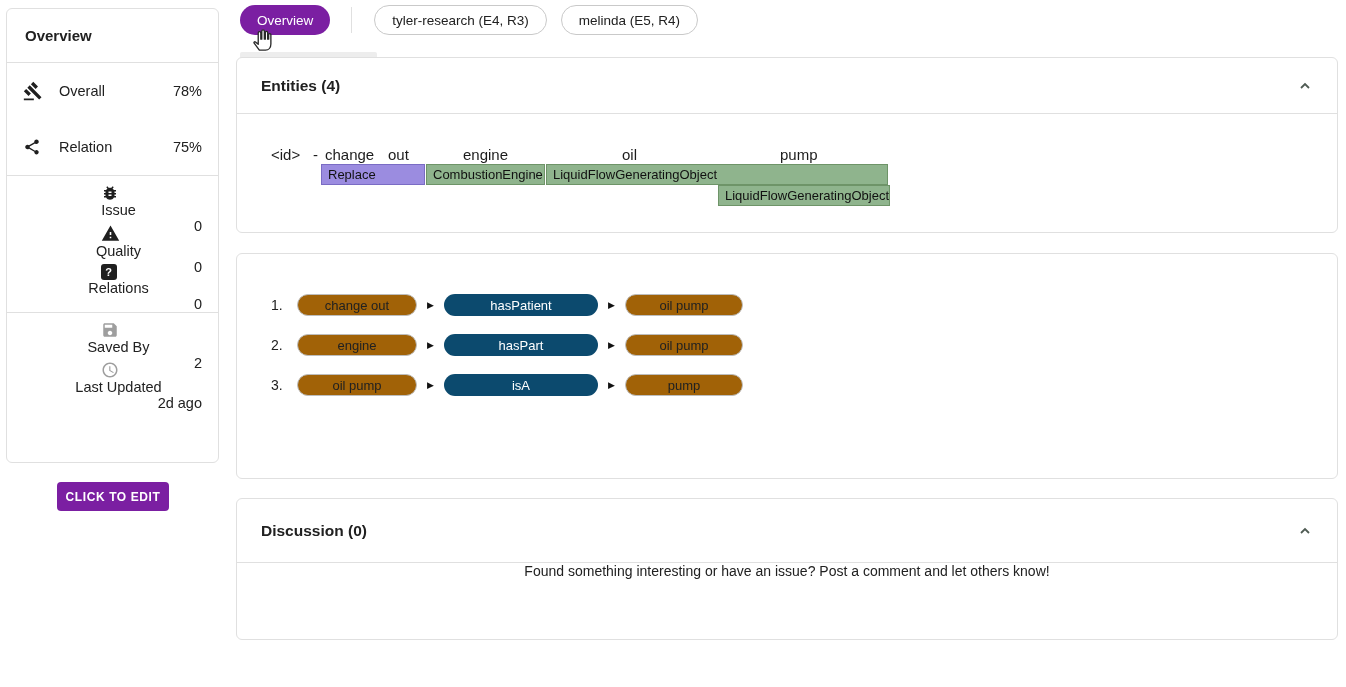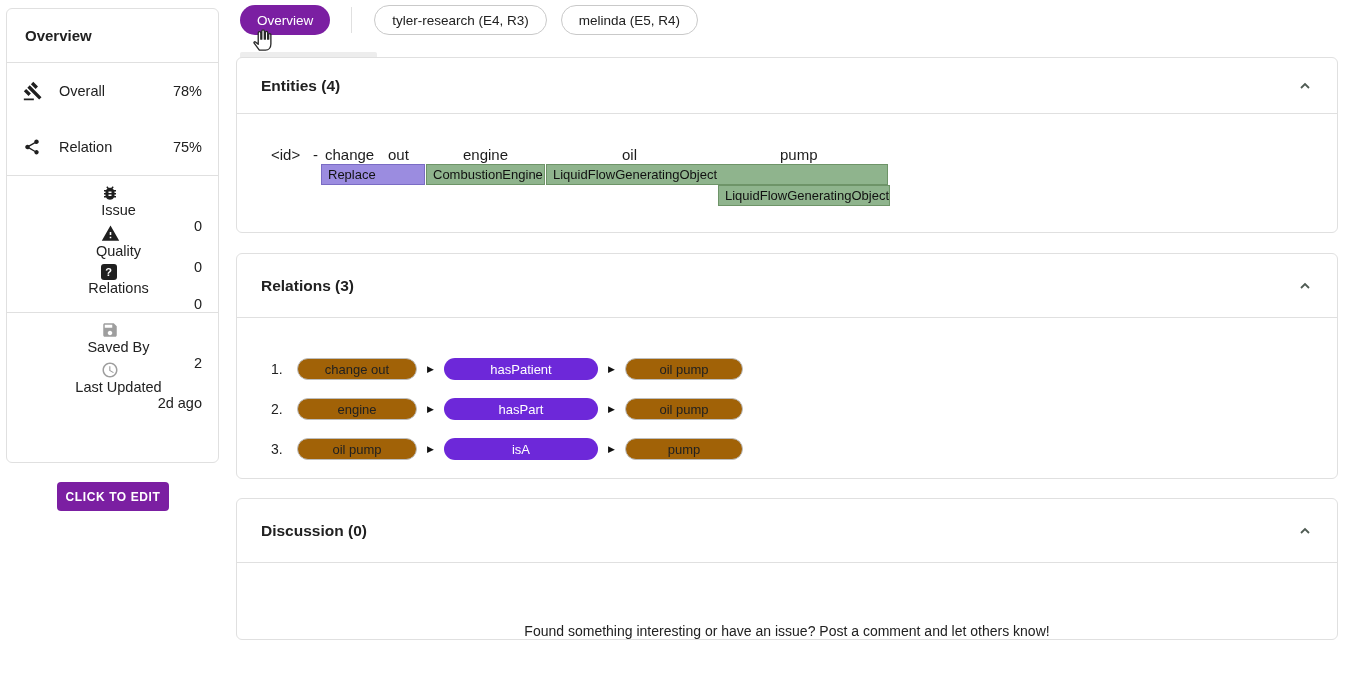--- a/index.html
+++ b/index.html
@@ -70,27 +70,27 @@
   .relations-card { top: 253px; height: 226px; }
   .relations-card .panel-header { height: 64px; }
   .rel-body { position: relative; height: 160px; }
   .rel-row { position: absolute; left: 34px; display: flex; align-items: center; height: 22px; }
   .rel-row-0 { top: 40px; } .rel-row-1 { top: 80px; } .rel-row-2 { top: 120px; }
   .rel-num { width: 26px; font-size: 14px; }
   .pill { height: 22px; border-radius: 11px; display: flex; align-items: center;
     justify-content: center; font-size: 13px; cursor: pointer; }
   .pill.arg { width: 120px; background: #a16207; border: 1px solid #bdbdbd; color: #212121; }
   .pill.obj { width: 118px; }
-  .pill.pred { width: 154px; background: #6d28d9; color: #fff; font-weight: 500; border: none; }
+  .pill.pred { width: 154px; background: #0c4a6e; color: #fff; font-weight: 500; border: none; }
   .rel-arrow { width: 27px; text-align: center; font-size: 9px; color: #111; }
 
   
   .discussion-card { top: 498px; height: 142px; }
   .discussion-card .panel-header { height: 64px; }
-  .disc-body { height: 76px; display: flex; align-items: flex-end; justify-content: center; }
+  .disc-body { height: 76px; display: flex; align-items: flex-start; justify-content: center; }
   .disc-empty { font-size: 14px; color: #212121; }
 </style>
 </head>
 <body>
 
 <div class="abs ghost-strip"></div>
 
 <div class="abs sidebar-card">
   <div class="sidebar-title">Overview</div>
 
@@ -198,28 +198,20 @@
     <span class="tok tok-5">oil</span>
     <span class="tok tok-6">pump</span>
     <span class="ent-span ent-purple span-0">Replace</span>
     <span class="ent-span ent-green span-1">CombustionEngine</span>
     <span class="ent-span ent-green span-2">LiquidFlowGeneratingObject</span>
     <span class="ent-span ent-green span-3">LiquidFlowGeneratingObject</span>
   </div>
 </div>
 
 <div class="abs panel relations-card">
-  <div class="panel-header">
-    <span class="panel-title">Relations (3)</span>
-    <span class="chev">
-      <svg width="14" height="14" viewBox="0 0 14 14" fill="none">
-          <polyline points="3,9 7,5 11,9" stroke="#4f5b53" stroke-width="1.8"></polyline>
-        </svg>
-    </span>
-  </div>
   <div class="rel-body">
     <div class="rel-row rel-row-0">
       <span class="rel-num">1.</span>
       <span class="pill arg">change out</span>
       <span class="rel-arrow">▶</span>
       <span class="pill pred">hasPatient</span>
       <span class="rel-arrow">▶</span>
       <span class="pill arg obj">oil pump</span>
     </div>
     <div class="rel-row rel-row-1">

